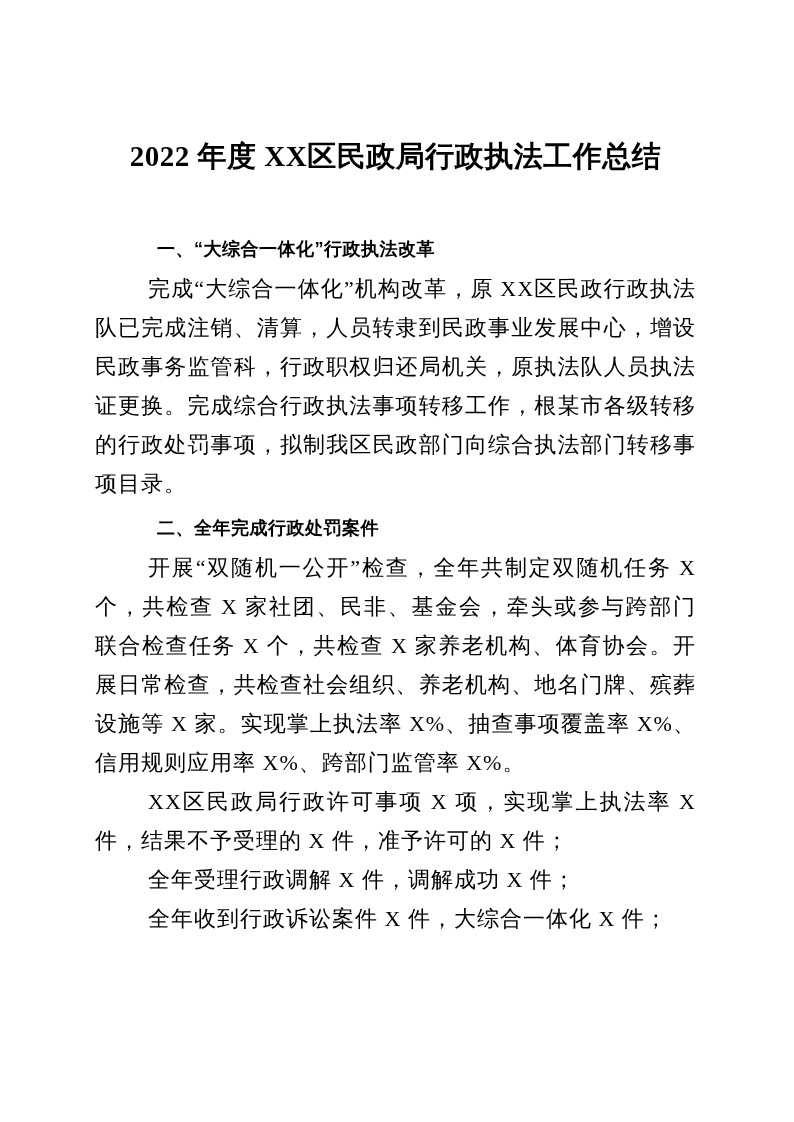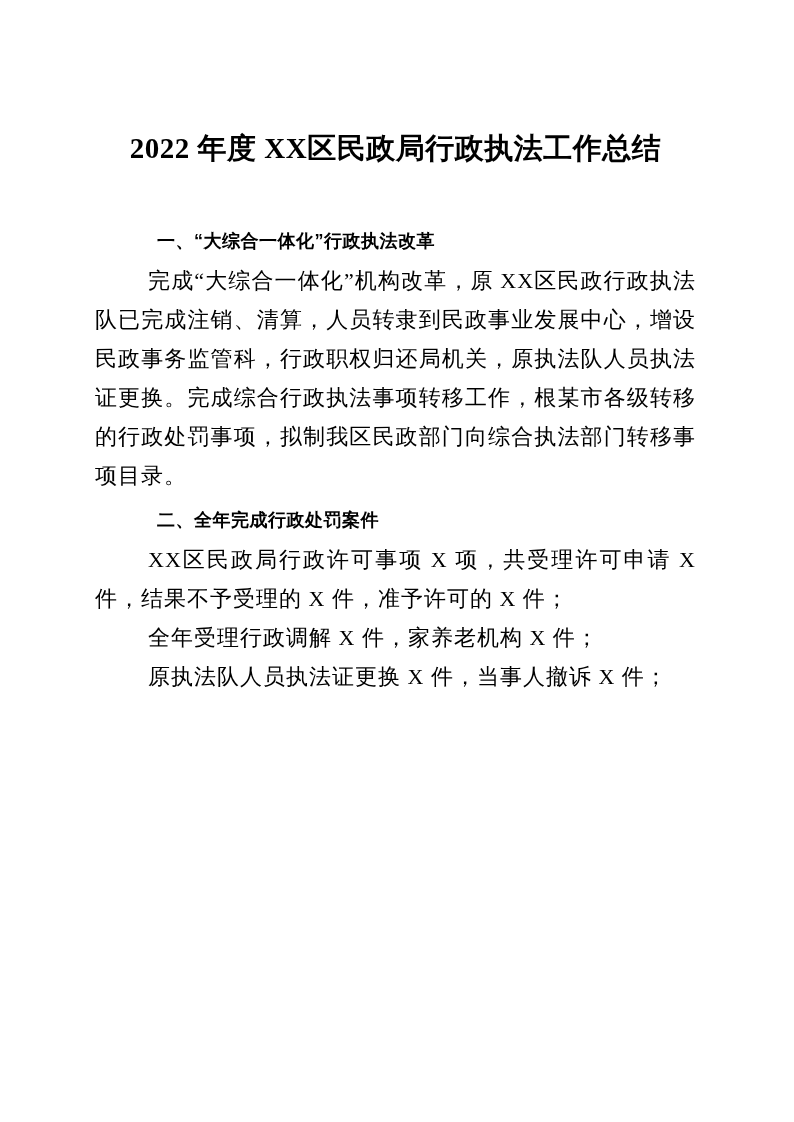--- a/index.html
+++ b/index.html
@@ -12,21 +12,21 @@
     width: 794px;
     height: 1122px;
     background: #ffffff;
     color: #000000;
     box-sizing: border-box;
     padding: 124px 98px 0 95px;
     overflow: hidden;
     font-family: "Liberation Serif", "DejaVu Serif", serif;
   }
   .doc-title {
-    margin: 0;
+    margin: 8px;
     text-align: center;
     font-family: "Liberation Serif", "DejaVu Serif", serif;
     font-weight: 600;
     font-size: 29px;
     line-height: 48px;
     letter-spacing: 0.5px;
     white-space: nowrap;
   }
   .sec-heading {
     margin: 6px 0 0 0;
@@ -57,22 +57,23 @@
 <div class="page">
 
   <h1 class="doc-title">2022 年度 XX区民政局行政执法工作总结</h1>
 
   <h2 class="sec-heading first">一、“大综合一体化”行政执法改革</h2>
 
   <p class="body-para">完成“大综合一体化”机构改革，原 XX区民政行政执法队已完成注销、清算，人员转隶到民政事业发展中心，增设民政事务监管科，行政职权归还局机关，原执法队人员执法证更换。完成综合行政执法事项转移工作，根某市各级转移的行政处罚事项，拟制我区民政部门向综合执法部门转移事项目录。</p>
 
   <h2 class="sec-heading">二、全年完成行政处罚案件</h2>
 
+  <p class="body-para">开展“双随机一公开”检查，全年共制定双随机任务 X 个，共检查 X 家社团、民非、基金会，牵头或参与跨部门联合检查任务 X 个，共检查 X 家养老机构、体育协会。开展日常检查，共检查社会组织、养老机构、地名门牌、殡葬设施等 X 家。实现掌上执法率 X%、抽查事项覆盖率 X%、信用规则应用率 X%、跨部门监管率 X%。</p>
 
 
 
-  <p class="body-para">XX区民政局行政许可事项 X 项，共受理许可申请 X 件，结果不予受理的 X 件，准予许可的 X 件；</p>
+  <p class="body-para">XX区民政局行政许可事项 X 项，实现掌上执法率 X 件，结果不予受理的 X 件，准予许可的 X 件；</p>
 
-  <p class="body-para">全年受理行政调解 X 件，家养老机构 X 件；</p>
+  <p class="body-para">全年受理行政调解 X 件，调解成功 X 件；</p>
 
-  <p class="body-para">原执法队人员执法证更换 X 件，当事人撤诉 X 件；</p>
+  <p class="body-para">全年收到行政诉讼案件 X 件，大综合一体化 X 件；</p>
 
 </div>
 
 </body></html>

